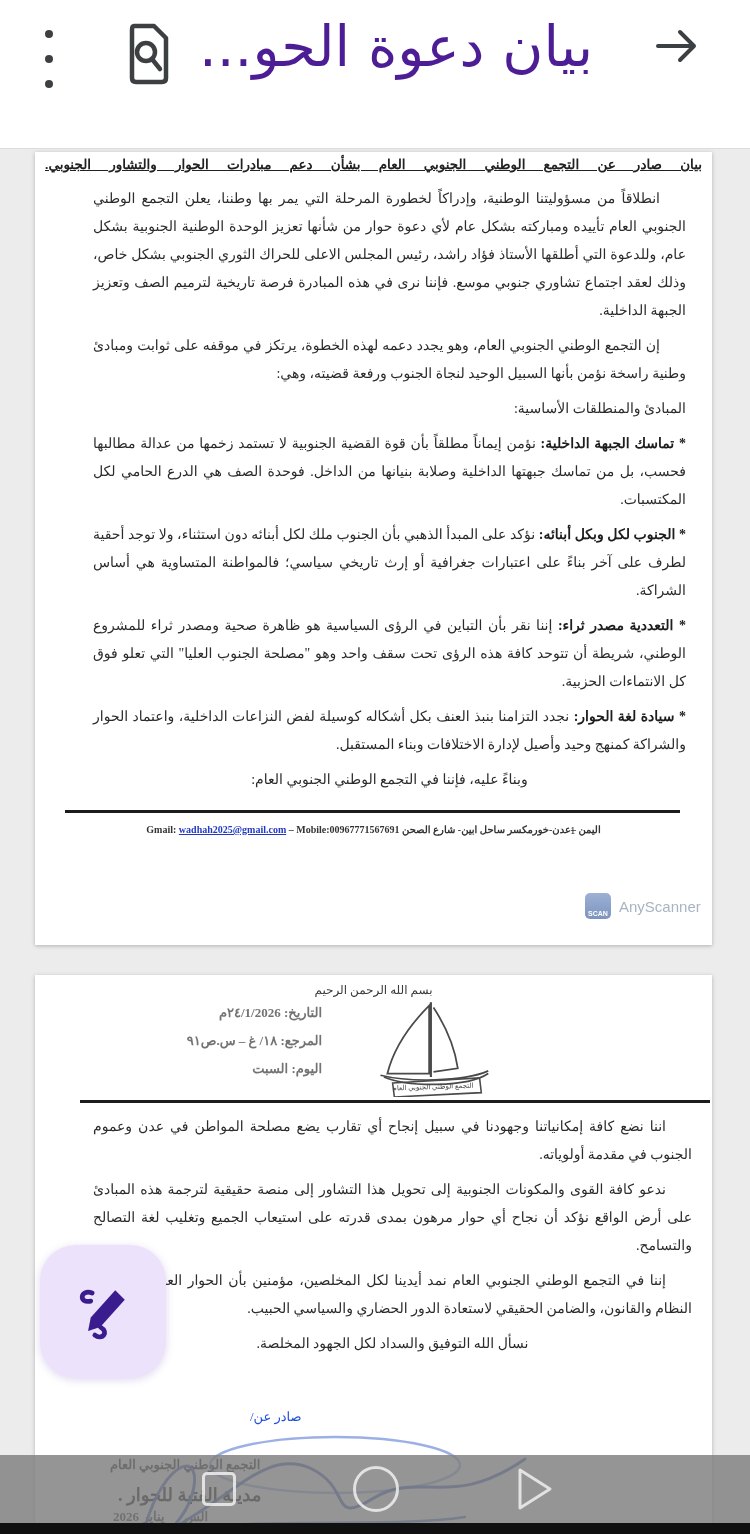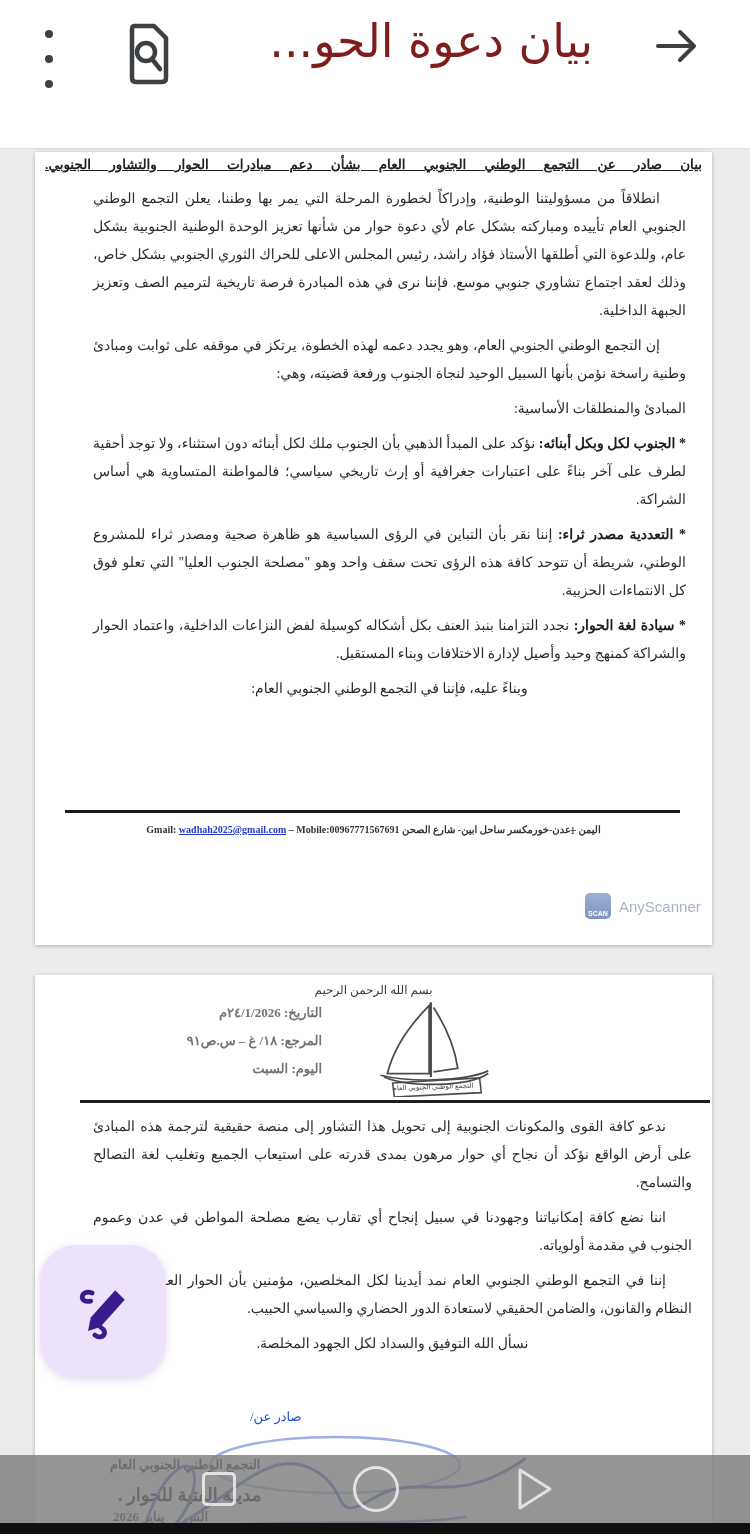--- a/index.html
+++ b/index.html
@@ -2,21 +2,21 @@
 <html lang="ar"><head>
 <meta charset="utf-8">
 <style>
   html,body{margin:0;padding:0;}
   body{font-family:"Liberation Serif", serif;}
   .screen{position:relative;width:750px;height:1534px;overflow:hidden;background:#ececec;}
 
   
   .toolbar{position:absolute;top:0;left:0;right:0;height:148px;background:#ffffff;z-index:30;border-bottom:1px solid #dcdcdc;}
   .toolbar .back{position:absolute;right:50px;top:26px;width:46px;height:40px;cursor:pointer;}
-  .toolbar .title{position:absolute;right:157px;top:14px;font-size:46px;color:#7f1d1d;direction:rtl;white-space:nowrap;font-family:"DejaVu Sans", sans-serif;}
+  .toolbar .title{position:absolute;right:157px;top:14px;font-size:56px;color:#4c1d95;direction:rtl;white-space:nowrap;font-family:"DejaVu Sans", sans-serif;}
   .toolbar .findicon{position:absolute;left:126px;top:22px;width:46px;height:64px;cursor:pointer;}
   .toolbar .kebab{position:absolute;left:38px;top:30px;width:22px;height:58px;display:flex;flex-direction:column;justify-content:space-between;align-items:center;cursor:pointer;}
   .toolbar .kebab span{width:8px;height:8px;border-radius:50%;background:#3c4043;display:block;}
 
   
   .viewer{position:absolute;top:148px;left:0;right:0;bottom:0;background:#ececec;}
   .page{position:absolute;left:35px;width:677px;background:#ffffff;box-shadow:0 1px 4px rgba(0,0,0,0.25);overflow:hidden;direction:rtl;color:#2b2b2b;}
   .page1{top:4px;height:793px;}
   .page2{top:827px;height:628px;text-decoration:underline;}
 
@@ -90,20 +90,21 @@
   </div>
 
   <div class="viewer">
 
     <div class="page page1">
       <div class="p1-heading">بيان صادر عن التجمع الوطني الجنوبي العام بشأن دعم مبادرات الحوار والتشاور الجنوبي.</div>
       <div class="p1-body">
         <p class="indent">انطلاقاً من مسؤوليتنا الوطنية، وإدراكاً لخطورة المرحلة التي يمر بها وطننا، يعلن التجمع الوطني الجنوبي العام تأييده ومباركته بشكل عام لأي دعوة حوار من شأنها تعزيز الوحدة الوطنية الجنوبية بشكل عام، وللدعوة التي أطلقها الأستاذ فؤاد راشد، رئيس المجلس الاعلى للحراك الثوري الجنوبي بشكل خاص، وذلك لعقد اجتماع تشاوري جنوبي موسع. فإننا نرى في هذه المبادرة فرصة تاريخية لترميم الصف وتعزيز الجبهة الداخلية.</p>
         <p class="indent">إن التجمع الوطني الجنوبي العام، وهو يجدد دعمه لهذه الخطوة، يرتكز في موقفه على ثوابت ومبادئ وطنية راسخة نؤمن بأنها السبيل الوحيد لنجاة الجنوب ورفعة قضيته، وهي:</p>
         <p>المبادئ والمنطلقات الأساسية:</p>
+        <p class="bullet"><b>* تماسك الجبهة الداخلية: </b><span>نؤمن إيماناً مطلقاً بأن قوة القضية الجنوبية لا تستمد زخمها من عدالة مطالبها فحسب، بل من تماسك جبهتها الداخلية وصلابة بنيانها من الداخل. فوحدة الصف هي الدرع الحامي لكل المكتسبات.</span></p>
         <p class="bullet"><b>* الجنوب لكل وبكل أبنائه: </b><span>نؤكد على المبدأ الذهبي بأن الجنوب ملك لكل أبنائه دون استثناء، ولا توجد أحقية لطرف على آخر بناءً على اعتبارات جغرافية أو إرث تاريخي سياسي؛ فالمواطنة المتساوية هي أساس الشراكة.</span></p>
         <p class="bullet"><b>* التعددية مصدر ثراء: </b><span>إننا نقر بأن التباين في الرؤى السياسية هو ظاهرة صحية ومصدر ثراء للمشروع الوطني، شريطة أن تتوحد كافة هذه الرؤى تحت سقف واحد وهو "مصلحة الجنوب العليا" التي تعلو فوق كل الانتماءات الحزبية.</span></p>
         <p class="bullet"><b>* سيادة لغة الحوار: </b><span>نجدد التزامنا بنبذ العنف بكل أشكاله كوسيلة لفض النزاعات الداخلية، واعتماد الحوار والشراكة كمنهج وحيد وأصيل لإدارة الاختلافات وبناء المستقبل.</span></p>
         <p class="closing-line">وبناءً عليه، فإننا في التجمع الوطني الجنوبي العام:</p>
       </div>
       <div class="p1-rule"></div>
       <div class="p1-footerline">
         <span>Gmail: </span><a href="#">wadhah2025@gmail.com</a><span> – Mobile:00967771567691 </span><span dir="rtl">اليمن –عدن-خورمكسر ساحل ابين- شارع الصحن</span>
       </div>
       <div class="p1-pagenum">1</div>
@@ -126,22 +127,22 @@
         </svg>
       </div>
       <div class="boat-caption">التجمع الوطني الجنوبي العام</div>
       <div class="p2-meta">
         <div class="row"><span>التاريخ:</span> <span>٢٤/1/2026م</span></div>
         <div class="row"><span>المرجع:</span> <span>١٨/ غ – س.ص٩١</span></div>
         <div class="row"><span>اليوم:</span> <span>السبت</span></div>
       </div>
       <div class="p2-rule"></div>
       <div class="p2-body">
+        <p class="indent">اننا نضع كافة إمكانياتنا وجهودنا في سبيل إنجاح أي تقارب يضع مصلحة المواطن في عدن وعموم الجنوب في مقدمة أولوياته.</p>
         <p class="indent">ندعو كافة القوى والمكونات الجنوبية إلى تحويل هذا التشاور إلى منصة حقيقية لترجمة هذه المبادئ على أرض الواقع نؤكد أن نجاح أي حوار مرهون بمدى قدرته على استيعاب الجميع وتغليب لغة التصالح والتسامح.</p>
-        <p class="indent">اننا نضع كافة إمكانياتنا وجهودنا في سبيل إنجاح أي تقارب يضع مصلحة المواطن في عدن وعموم الجنوب في مقدمة أولوياته.</p>
         <p class="indent">إننا في التجمع الوطني الجنوبي العام نمد أيدينا لكل المخلصين، مؤمنين بأن الحوار العبور نحو دولة النظام والقانون، والضامن الحقيقي لاستعادة الدور الحضاري والسياسي الحبيب.</p>
         <p class="dua">نسأل الله التوفيق والسداد لكل الجهود المخلصة.</p>
       </div>
       <div class="issued-by">صادر عن/</div>
       <div class="issuer-name">التجمع الوطني الجنوبي العام</div>
       <div class="issuer-city">مدينة الفتية للحوار .</div>
       <div class="issuer-date">الس      يناير 2026</div>
       <div class="signature">
         <svg viewBox="0 0 430 110" width="430" height="110">
           <ellipse cx="215" cy="38" rx="125" ry="28" fill="none" stroke="#4a6fd0" stroke-width="2.5" opacity="0.55"></ellipse>

